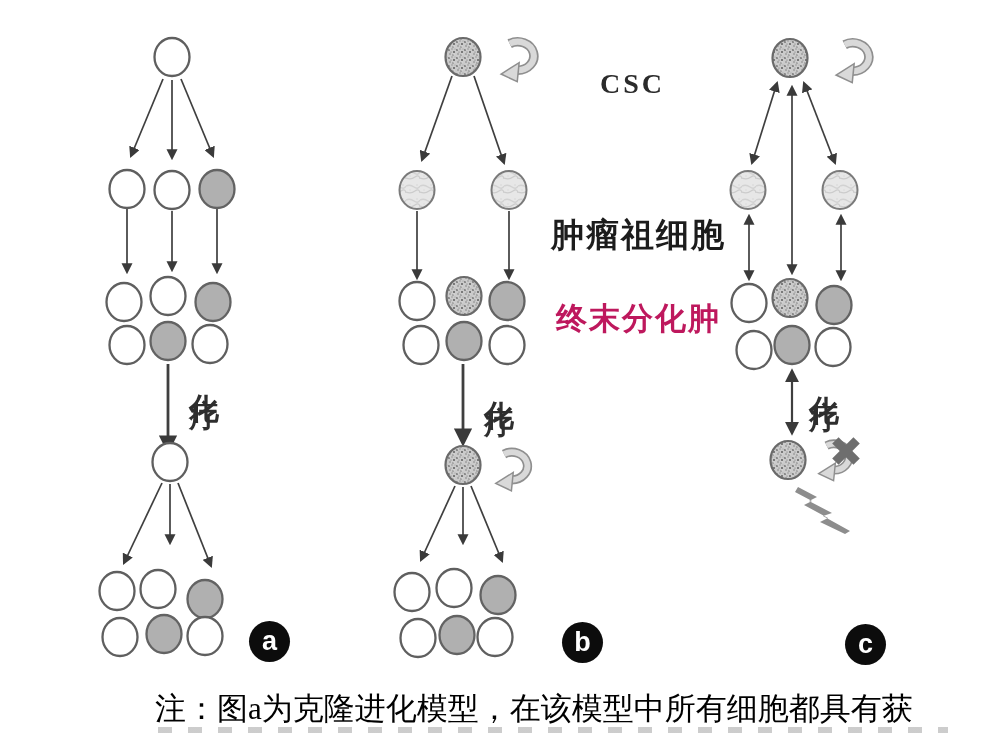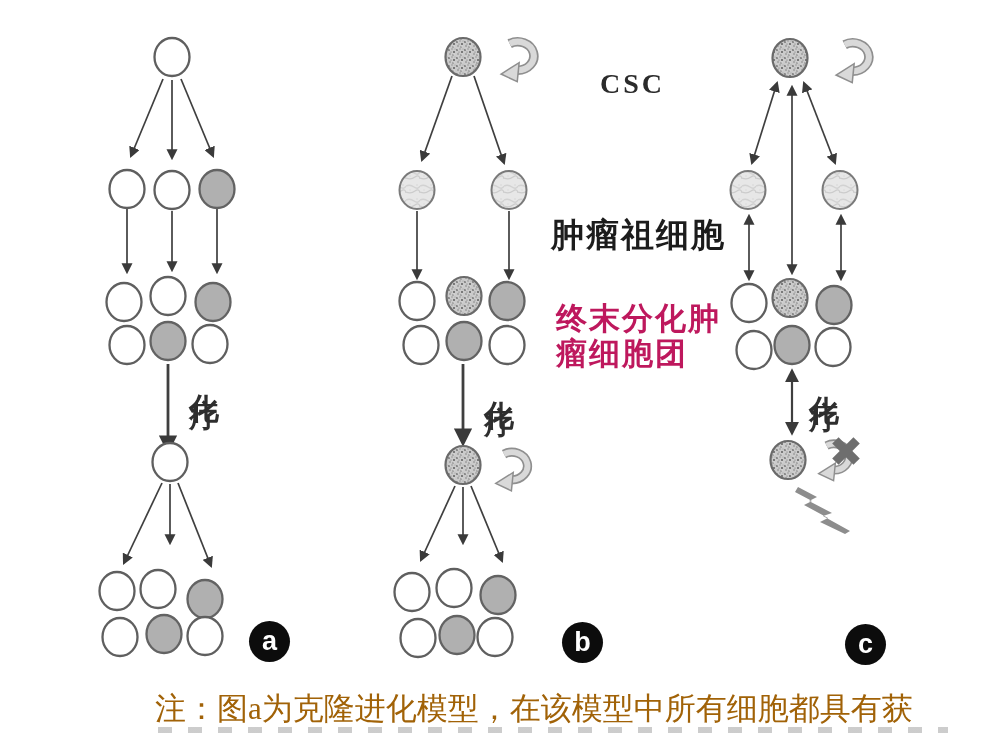--- a/index.html
+++ b/index.html
@@ -21,21 +21,21 @@
   .lbl-term{left:556px;top:301px;font:bold 31px "Liberation Sans","DejaVu Sans",sans-serif;
             line-height:35px;color:#be185d;letter-spacing:2px;}
   .chemo{position:absolute;font:bold 30px "Liberation Serif","DejaVu Serif",serif;color:#2e2e2e;
          writing-mode:vertical-rl;text-orientation:upright;letter-spacing:5px;white-space:nowrap;}
   .chemo-a{left:183px;top:370px;}
   .chemo-b{left:478px;top:377px;}
   .chemo-c{left:803px;top:372px;}
   .lbl-target{left:691px;top:530px;font:bold 30px "Liberation Serif","DejaVu Serif",serif;
               letter-spacing:1px;color:#202020;}
   .caption{position:absolute;left:155px;top:688px;font:normal 31px "Liberation Serif","DejaVu Serif",serif;
-           color:#a16207;white-space:nowrap;}
+           color:#000000;white-space:nowrap;}
   .badge{position:absolute;width:41px;height:41px;border-radius:50%;background:#0c0c0c;color:#fff;
          display:flex;align-items:center;justify-content:center;
          font:bold 27px "Liberation Sans","DejaVu Sans",sans-serif;}
   .badge-a{left:249px;top:621px;}
   .badge-b{left:562px;top:622px;}
   .badge-c{left:845px;top:624px;}
   .sliver{position:absolute;left:158px;top:727px;width:790px;height:6px;opacity:.45;
           background:repeating-linear-gradient(90deg,#8f8f8f 0 14px,transparent 14px 30px);}
 </style>
 </head>
@@ -159,21 +159,20 @@
       <rect x="-4.5" y="-15" width="9" height="30"></rect>
     </g>
 
     <polygon points="798,487 817,497 809,501 832,513 823,516 850,531 845,534 820,522 828,518 804,505 812,501 795,492" fill="#8d8d8d"></polygon>
   </svg>
 
   <div class="lbl lbl-csc">CSC</div>
   <div class="lbl lbl-prog">肿瘤祖细胞</div>
   <div class="lbl lbl-term">
     <div>终末分化肿</div>
-    <div>瘤细胞团</div>
   </div>
 
   <div class="chemo chemo-a">化疗</div>
   <div class="chemo chemo-b">化疗</div>
   <div class="chemo chemo-c">化疗</div>
 
 
   <div class="badge badge-a">a</div>
   <div class="badge badge-b">b</div>
   <div class="badge badge-c">c</div>

